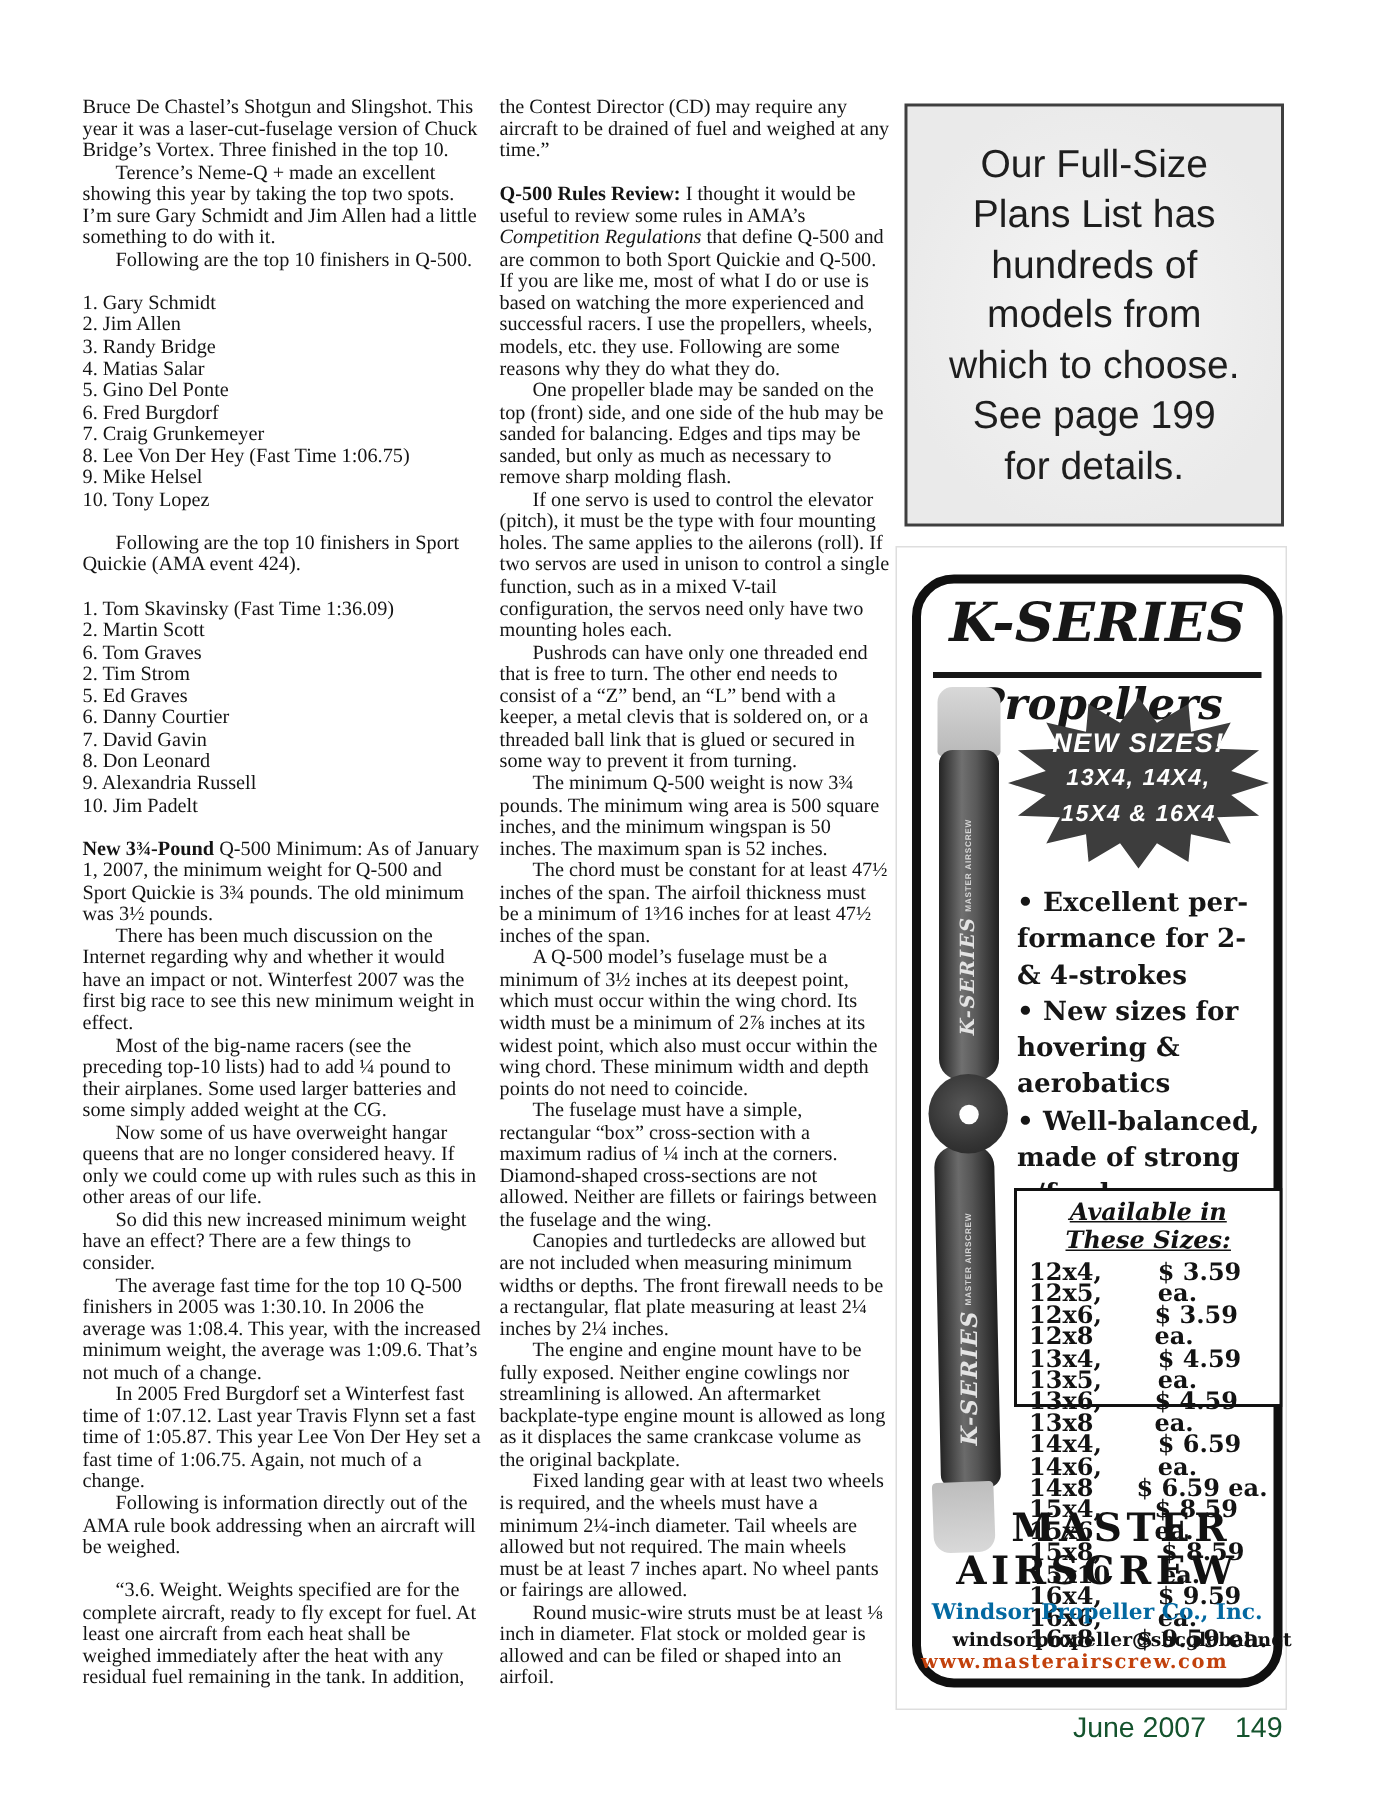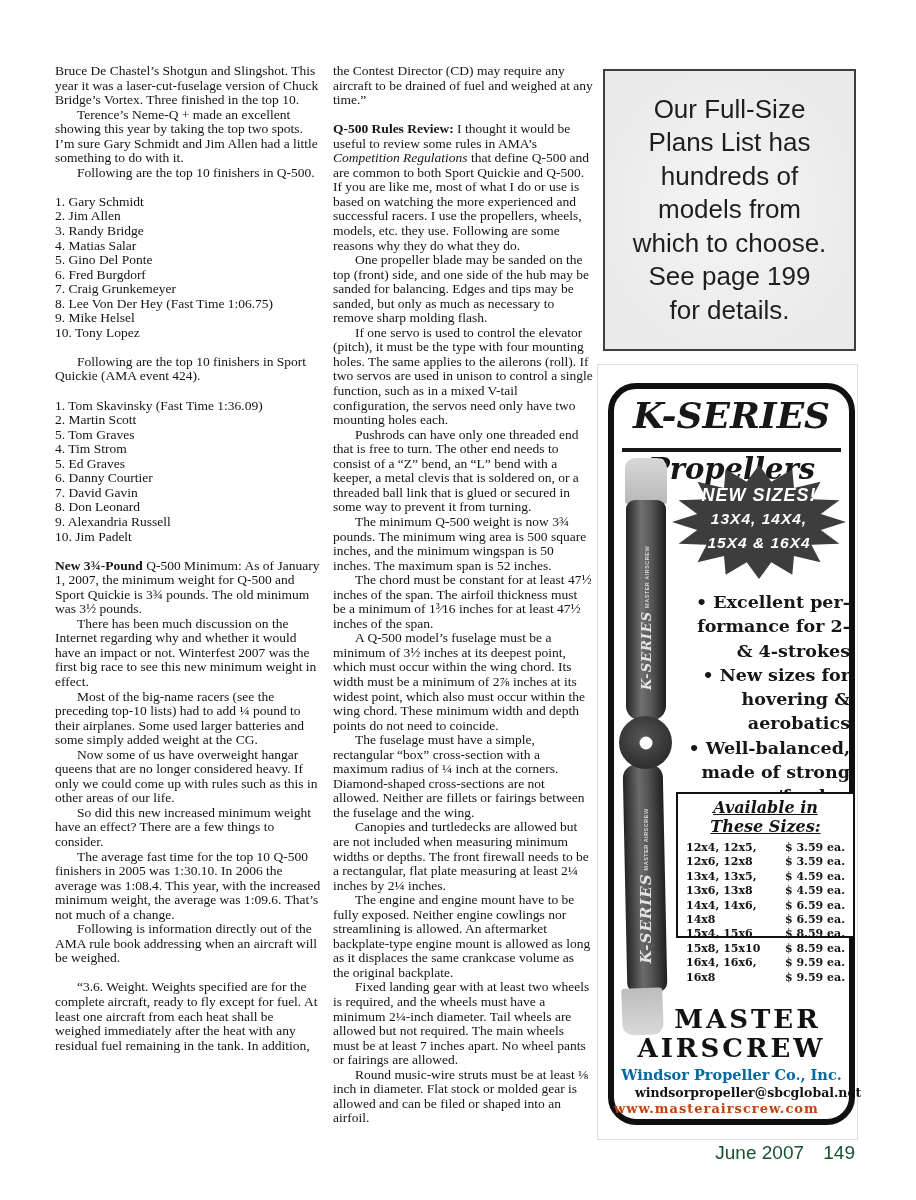--- a/index.html
+++ b/index.html
@@ -72,30 +72,30 @@
   .burst div{position:absolute;left:0;right:0;text-align:center;color:#ffffff;
     font-family:"Liberation Sans",sans-serif;font-weight:bold;font-style:italic;}
   .burst-l1{top:22px;font-size:18px;letter-spacing:1px;}
   .burst-l2{top:47px;font-size:15.5px;letter-spacing:1px;}
   .burst-l3{top:71px;font-size:15.5px;letter-spacing:1px;}
 
   
   .bullets{position:absolute;left:64px;top:201px;width:172px;
     font-family:"DejaVu Serif",serif;font-weight:bold;font-size:17.5px;
     line-height:24.3px;color:#161616;}
-  .bullets .bitem{white-space:pre-line;text-align:right;}
+  .bullets .bitem{white-space:pre-line;}
 
   
   .sizes-box{position:absolute;left:62px;top:403px;width:179px;height:146px;
     box-sizing:border-box;border:2.5px solid #111;background:#fff;padding:4px 8px 0 8px;}
   .sizes-head{text-align:center;font-family:"DejaVu Serif",serif;font-weight:bold;
     font-style:italic;font-size:16px;line-height:19px;text-decoration:underline;color:#131313;}
   #size-rows{margin-top:5px;}
   .size-row{display:flex;justify-content:space-between;
-    font-family:"DejaVu Serif",serif;font-weight:bold;font-size:11px;
+    font-family:"DejaVu Serif",serif;font-weight:bold;font-size:16px;
     line-height:14.4px;color:#131313;}
 
   
   .brand1,.brand2{position:absolute;left:0;right:0;text-align:center;
     font-family:"DejaVu Serif",serif;font-weight:bold;font-size:26px;line-height:28px;
     letter-spacing:3px;color:#121212;}
   .brand1{top:616px;padding-left:32px;}
   .brand2{top:645px;}
   .company{position:absolute;top:677px;left:0;right:0;text-align:center;
     font-family:"DejaVu Serif",serif;font-weight:bold;font-size:14.5px;color:#0369a1;}
@@ -127,35 +127,36 @@
         <div>6. Fred Burgdorf</div>
         <div>7. Craig Grunkemeyer</div>
         <div>8. Lee Von Der Hey (Fast Time 1:06.75)</div>
         <div>9. Mike Helsel</div>
         <div>10. Tony Lopez</div>
       </div>
       <p class="ind sp"><span>Following are the top 10 finishers in Sport Quickie (AMA event 424).</span></p>
       <div class="plist sp">
         <div>1. Tom Skavinsky (Fast Time 1:36.09)</div>
         <div>2. Martin Scott</div>
-        <div>5. Tom Graves</div>
-        <div>4. Tim Strom</div>
+        <div>6. Tom Graves</div>
+        <div>2. Tim Strom</div>
         <div>5. Ed Graves</div>
         <div>6. Danny Courtier</div>
         <div>7. David Gavin</div>
         <div>8. Don Leonard</div>
         <div>9. Alexandria Russell</div>
         <div>10. Jim Padelt</div>
       </div>
       <p class=" sp"><span style="font-weight: bold;">New 3¾-Pound </span><span>Q-500 Minimum: As of January 1, 2007, the minimum weight for Q-500 and Sport Quickie is 3¾ pounds. The old minimum was 3½ pounds.</span></p>
       <p class="ind"><span>There has been much discussion on the Internet regarding why and whether it would have an impact or not. Winterfest 2007 was the first big race to see this new minimum weight in effect.</span></p>
       <p class="ind"><span>Most of the big-name racers (see the preceding top-10 lists) had to add ¼ pound to their airplanes. Some used larger batteries and some simply added weight at the CG.</span></p>
       <p class="ind"><span>Now some of us have overweight hangar queens that are no longer considered heavy. If only we could come up with rules such as this in other areas of our life.</span></p>
       <p class="ind"><span>So did this new increased minimum weight have an effect? There are a few things to consider.</span></p>
       <p class="ind"><span>The average fast time for the top 10 Q-500 finishers in 2005 was 1:30.10. In 2006 the average was 1:08.4. This year, with the increased minimum weight, the average was 1:09.6. That’s not much of a change.</span></p>
+      <p class="ind"><span>In 2005 Fred Burgdorf set a Winterfest fast time of 1:07.12. Last year Travis Flynn set a fast time of 1:05.87. This year Lee Von Der Hey set a fast time of 1:06.75. Again, not much of a change.</span></p>
       <p class="ind"><span>Following is information directly out of the AMA rule book addressing when an aircraft will be weighed.</span></p>
       <p class="ind sp"><span>“3.6. Weight. Weights specified are for the complete aircraft, ready to fly except for fuel. At least one aircraft from each heat shall be weighed immediately after the heat with any residual fuel remaining in the tank. In addition,</span></p>
     </div>
   <div id="mid-col" class="col">
       <p class=""><span>the Contest Director (CD) may require any aircraft to be drained of fuel and weighed at any time.”</span></p>
       <p class=" sp"><span style="font-weight: bold;">Q-500 Rules Review: </span><span>I thought it would be useful to review some rules in AMA’s </span><span style="font-style: italic;">Competition Regulations</span><span> that define Q-500 and are common to both Sport Quickie and Q-500. If you are like me, most of what I do or use is based on watching the more experienced and successful racers. I use the propellers, wheels, models, etc. they use. Following are some reasons why they do what they do.</span></p>
       <p class="ind"><span>One propeller blade may be sanded on the top (front) side, and one side of the hub may be sanded for balancing. Edges and tips may be sanded, but only as much as necessary to remove sharp molding flash.</span></p>
       <p class="ind"><span>If one servo is used to control the elevator (pitch), it must be the type with four mounting holes. The same applies to the ailerons (roll). If two servos are used in unison to control a single function, such as in a mixed V-tail configuration, the servos need only have two mounting holes each.</span></p>
       <p class="ind"><span>Pushrods can have only one threaded end that is free to turn. The other end needs to consist of a “Z” bend, an “L” bend with a keeper, a metal clevis that is soldered on, or a threaded ball link that is glued or secured in some way to prevent it from turning.</span></p>
       <p class="ind"><span>The minimum Q-500 weight is now 3¾ pounds. The minimum wing area is 500 square inches, and the minimum wingspan is 50 inches. The maximum span is 52 inches.</span></p>

